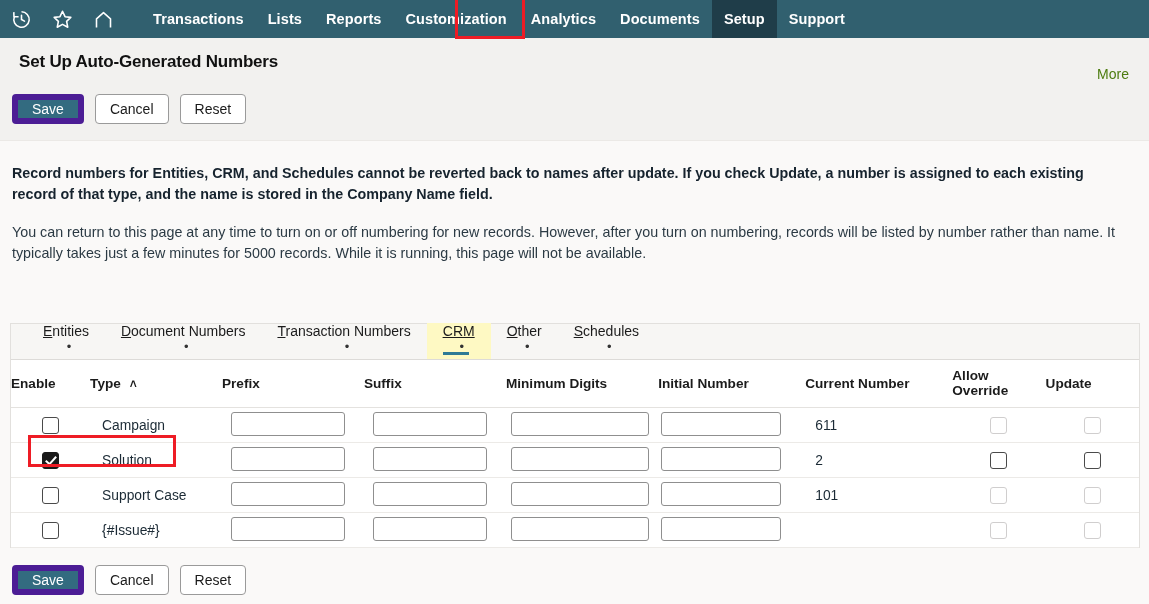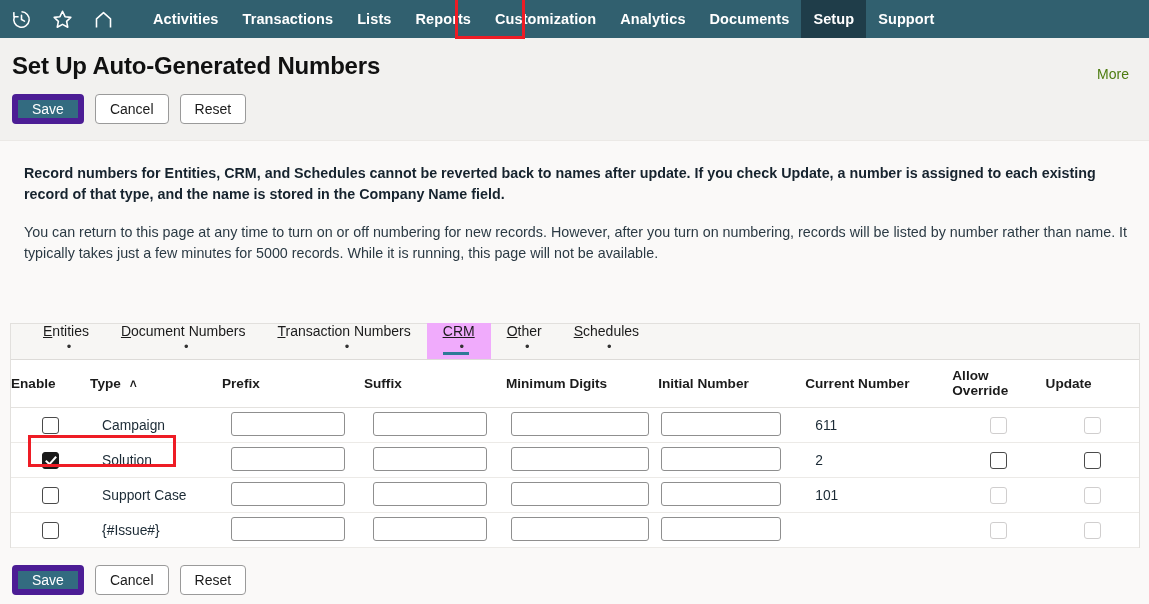--- a/index.html
+++ b/index.html
@@ -51,22 +51,22 @@
 
   
   #page-header {
     background: #f2f1ef;
     height: 103px;
     position: relative;
     border-bottom: 1px solid #ebe9e6;
   }
   #page-title {
     position: absolute;
-    left: 12px; top: 14px;
-    font-size: 24px;
+    left: 19px; top: 14px;
+    font-size: 17px;
     font-weight: bold;
     color: #111111;
     letter-spacing: -.2px;
   }
   #more-link {
     position: absolute;
     right: 20px; top: 28px;
     font-size: 14px;
     color: #4d7c0f;
     cursor: pointer;
@@ -89,21 +89,21 @@
     font-weight: normal;
   }
   .btn-secondary {
     background: #ffffff;
     color: #1a1a1a;
     border: 1px solid #9a9a9a;
   }
 
   
   #messages {
-    padding: 22px 12px 0 24px;
+    padding: 22px 12px 0 12px;
   }
   .msg-bold {
     font-size: 14.3px;
     font-weight: bold;
     color: #16232e;
     line-height: 21px;
     max-width: 1110px;
   }
   .msg-normal {
     margin-top: 17px;
@@ -138,21 +138,21 @@
     padding: 0 16px;
     font-size: 14px;
     color: #1b1b1b;
     cursor: pointer;
     white-space: nowrap;
     flex-direction: column;
   }
   .tab .tab-label { }
   .tab .accel { text-decoration: underline; }
   .tab .dot { margin-left: 6px; font-size: 13px; color: #333; }
-  .tab.active { background: #f0abfc; }
+  .tab.active { background: #fef9c3; }
   .tab.active .tab-label { text-decoration: underline; }
   .tab.active::after {
     content: "";
     position: absolute;
     left: 16px; right: 22px; bottom: 4px;
     height: 3px;
     background: #2e7a96;
   }
   .annot-tab {
     position: absolute;
@@ -277,21 +277,20 @@
         <polygon points="12,2.6 14.9,8.8 21.5,9.6 16.7,14.2 18,20.8 12,17.6 6,20.8 7.3,14.2 2.5,9.6 9.1,8.8"></polygon>
       </svg>
     </div>
     <div class="nav-icon">
       <svg width="21" height="21" viewBox="0 0 24 24" fill="none" stroke="#ffffff" stroke-width="1.8" stroke-linejoin="round">
         <path d="M4 21V11.2L12 4.2l8 7V21"></path>
       </svg>
     </div>
   </div>
   <div class="nav-items" id="nav-items">
-      <div class="nav-item">Activities</div>
       <div class="nav-item">Transactions</div>
       <div class="nav-item">Lists</div>
       <div class="nav-item">Reports</div>
       <div class="nav-item">Customization</div>
       <div class="nav-item">Analytics</div>
       <div class="nav-item">Documents</div>
       <div class="nav-item active">Setup</div>
       <div class="nav-item">Support</div>
     </div>
 </div>

